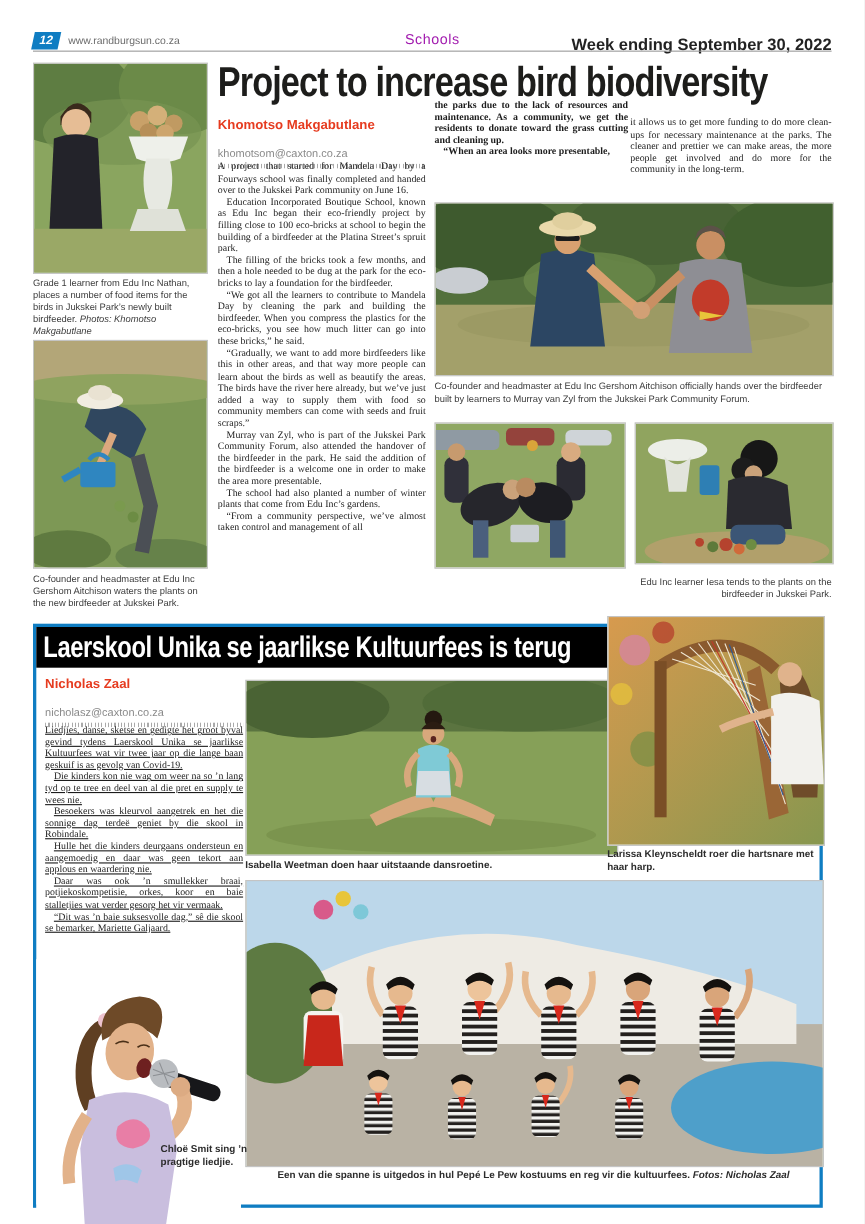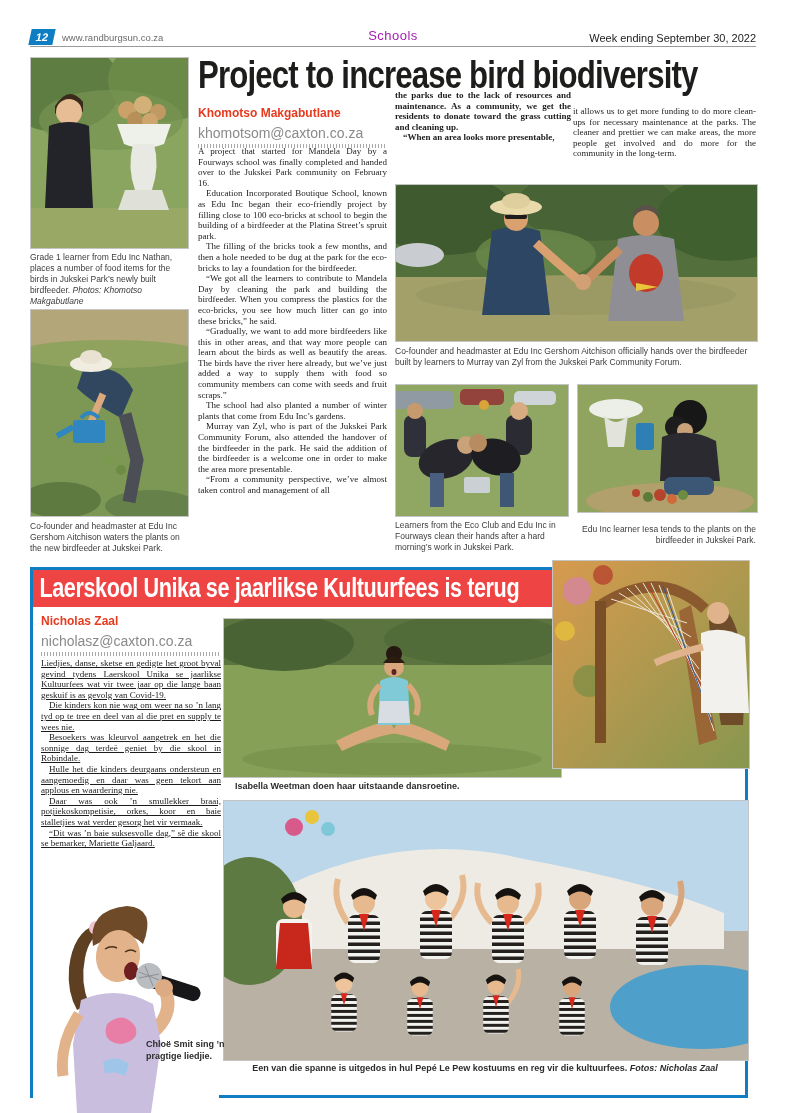--- a/index.html
+++ b/index.html
@@ -4,46 +4,46 @@
 <style>
   html,body{margin:0;padding:0;background:#e8e8e8;}
   .page{position:relative;width:786px;height:1113px;background:#ffffff;margin:0 auto;
         font-family:"Liberation Sans",sans-serif;overflow:hidden;}
   
   .badge{position:absolute;left:30px;top:29px;width:24px;height:16px;background:#0f7dc2;
          color:#fff;font:bold 11px/16px "Liberation Sans",sans-serif;text-align:center;
          transform:skewX(-12deg);}
   .site{position:absolute;left:62px;top:32px;font-size:9.5px;color:#6b6b6b;}
   .section{position:absolute;left:0;right:0;top:28px;text-align:center;font-size:13px;color:#a21caf;letter-spacing:.5px;}
-  .edition{position:absolute;right:30px;top:32px;font-size:11px;font-weight:normal;color:#222;}
+  .edition{position:absolute;right:30px;top:32px;font-size:15px;font-weight:bold;color:#222;}
   .hrule{position:absolute;left:30px;top:46px;width:726px;height:1px;background:#9a9a9a;}
   
   .photo{position:absolute;overflow:hidden;border:1px solid #c4c4c4;background:#dfe3d8;}
   .photo svg{display:block;width:100%;height:100%;}
   .photo-plain{border:none;background:#fff;}
   
   .headline{position:absolute;left:198px;top:54px;width:560px;color:#1d1d1b;}
   .headline span{display:inline-block;white-space:nowrap;transform:scaleX(.82);transform-origin:0 50%;
                  font:bold 38px/42px "Liberation Sans",sans-serif;letter-spacing:-1px;}
   .byline{position:absolute;}
   .byline .author{font:bold 12px/13px "Liberation Sans",sans-serif;color:#e63b1f;}
-  .byline .email{font-size:14px;color:#8a8a8a;margin-top:5px;}
+  .byline .email{font-size:10px;color:#8a8a8a;margin-top:15px;}
   .byline .sep{margin-top:3px;height:4px;
        background-image:repeating-linear-gradient(90deg,#a9a9a9 0,#a9a9a9 1px,transparent 1px,transparent 3px);}
   .body{position:absolute;font:9px/10.6px "Liberation Serif",serif;color:#1c1c1c;text-align:justify;}
   .body p{margin:0;text-indent:8px;}
   .body p:first-child{text-indent:0;}
   .cap{position:absolute;font:8.5px/11px "Liberation Sans",sans-serif;color:#3c3c3c;}
   .cap i{font-style:italic;}
   .capb{position:absolute;font:bold 9px/11.5px "Liberation Sans",sans-serif;color:#2c2c2c;}
   .capb i{font-style:italic;}
   
   .box2{position:absolute;left:30px;top:567px;width:718px;height:531px;border:3px solid #0f7dc2;
         box-sizing:border-box;}
-  .banner{position:absolute;left:0;top:0;right:0;height:37px;background:#ef4444;color:#fff;}
+  .banner{position:absolute;left:0;top:0;right:0;height:37px;background:#000000;color:#fff;}
   .banner span{display:inline-block;white-space:nowrap;transform:scaleX(.8);transform-origin:0 50%;
                font:bold 27px/37px "Liberation Sans",sans-serif;letter-spacing:-.5px;padding-left:8px;}
   .abs{position:absolute;}
 </style>
 </head>
 <body>
 
 <svg width="0" height="0" style="position:absolute">
   <defs>
     <pattern id="stripes" width="8" height="7" patternUnits="userSpaceOnUse">
@@ -117,27 +117,27 @@
       <path d="M94 104 L106 150 L98 192" stroke="#4b4f55" stroke-width="13" fill="none"></path>
       <circle cx="78" cy="150" r="5" fill="#7a9a4e"></circle>
         <circle cx="90" cy="160" r="5" fill="#6c8c44"></circle>
     </svg>
   </div>
   <div class="cap" style="left:30px;top:521px;width:157px;">
     <span>Co-founder and headmaster at Edu Inc Gershom Aitchison waters the plants on the new birdfeeder at Jukskei Park.</span>
   </div>
 
   <div class="body" style="left:198px;top:146px;width:189px;height:426px;">
-    <p>A project that started for Mandela Day by a Fourways school was finally completed and handed over to the Jukskei Park community on February 16.</p>
+    <p>A project that started for Mandela Day by a Fourways school was finally completed and handed over to the Jukskei Park community on June 16.</p>
     <p>Education Incorporated Boutique School, known as Edu Inc began their eco-friendly project by filling close to 100 eco-bricks at school to begin the building of a birdfeeder at the Platina Street’s spruit park.</p>
     <p>The filling of the bricks took a few months, and then a hole needed to be dug at the park for the eco-bricks to lay a foundation for the birdfeeder.</p>
     <p>“We got all the learners to contribute to Mandela Day by cleaning the park and building the birdfeeder. When you compress the plastics for the eco-bricks, you see how much litter can go into these bricks,” he said.</p>
     <p>“Gradually, we want to add more birdfeeders like this in other areas, and that way more people can learn about the birds as well as beautify the areas. The birds have the river here already, but we’ve just added a way to supply them with food so community members can come with seeds and fruit scraps.”</p>
+    <p>Murray van Zyl, who is part of the Jukskei Park Community Forum, also attended the handover of the birdfeeder in the park. He said the addition of the birdfeeder is a welcome one in order to make the area more presentable.</p>
     <p>The school had also planted a number of winter plants that come from Edu Inc’s gardens.</p>
-    <p>Murray van Zyl, who is part of the Jukskei Park Community Forum, also attended the handover of the birdfeeder in the park. He said the addition of the birdfeeder is a welcome one in order to make the area more presentable.</p>
     <p>“From a community perspective, we’ve almost taken control and management of all</p>
   </div>
   <div class="body" style="left:395px;top:90px;width:176px;font-weight:bold;">
     <p>the parks due to the lack of resources and maintenance. As a community, we get the residents to donate toward the grass cutting and cleaning up.</p>
     <p>“When an area looks more presentable,</p>
   </div>
   <div class="body" style="left:573px;top:106px;width:183px;">
     <p>it allows us to get more funding to do more clean-ups for necessary maintenance at the parks. The cleaner and prettier we can make areas, the more people get involved and do more for the community in the long-term.</p>
   </div>
 
@@ -183,23 +183,20 @@
       <circle cx="123" cy="26" r="9" fill="#d8ab80"></circle>
       <ellipse cx="50" cy="74" rx="28" ry="19" transform="rotate(-18 50 74)" fill="#26262c"></ellipse>
       <circle cx="70" cy="60" r="9" fill="#caa27a"></circle>
       <ellipse cx="100" cy="72" rx="25" ry="18" transform="rotate(14 100 72)" fill="#1d1d22"></ellipse>
       <circle cx="82" cy="58" r="9" fill="#b98b60"></circle>
       <rect x="34" y="88" width="14" height="34" fill="#4a5f7d"></rect>
       <rect x="104" y="88" width="14" height="34" fill="#3f5674"></rect>
       <rect x="68" y="92" width="26" height="16" rx="2" fill="#cbd0d4"></rect>
     </svg>
   </div>
-  <div class="cap" style="left:395px;top:520px;width:172px;">
-    <span>Learners from the Eco Club and Edu Inc in Fourways clean their hands after a hard morning’s work in Jukskei Park.</span>
-  </div>
 
   <div class="photo" style="left:577px;top:384px;width:179px;height:127px;">
     <svg viewBox="0 0 179 127" preserveAspectRatio="none">
       <rect width="179" height="127" fill="#90a45f"></rect>
       <ellipse cx="92" cy="116" rx="84" ry="18" fill="#b1a06b"></ellipse>
       <ellipse cx="38" cy="24" rx="27" ry="10" fill="#eceee8"></ellipse>
       <path d="M26 30 Q38 44 50 30 L46 62 L30 62 Z" fill="#e2e4dc"></path>
       <rect x="58" y="38" width="18" height="27" rx="3" fill="#2e7fb4"></rect>
       <circle cx="112" cy="32" r="17" fill="#171717"></circle>
       <circle cx="98" cy="42" r="11" fill="#1d1d1d"></circle>
@@ -249,21 +246,21 @@
         <path d="M156 62 Q170 54 184 62 L186 106 L154 106 Z" fill="#7fcad6"></path>
         <path d="M156 82 L184 82 L186 104 L154 104 Z" fill="#d7dde2"></path>
         <path d="M156 66 Q142 80 148 96" stroke="#d8a87c" stroke-width="6" fill="none"></path>
         <path d="M184 66 Q198 80 192 96" stroke="#d8a87c" stroke-width="6" fill="none"></path>
         <circle cx="170" cy="48" r="10" fill="#d8a87c"></circle>
         <circle cx="170" cy="35" r="8" fill="#241810"></circle>
         <path d="M159 44 Q170 30 181 44" fill="#2b1c12"></path>
         <ellipse cx="170" cy="53" rx="2.5" ry="3" fill="#5a2420"></ellipse>
       </svg>
     </div>
-    <div class="capb abs" style="left:190px;top:211px;width:337px;margin-left:12px;">
+    <div class="capb abs" style="left:190px;top:211px;width:337px;">
       <span>Isabella Weetman doen haar uitstaande dansroetine.</span>
     </div>
 
     <div class="photo abs" style="left:519px;top:-10px;width:196px;height:207px;z-index:3;">
       <svg viewBox="0 0 196 207" preserveAspectRatio="none">
         <rect width="196" height="207" fill="url(#warm)"></rect>
         <circle cx="24" cy="30" r="14" fill="#d585a0" opacity=".8"></circle>
         <circle cx="50" cy="14" r="10" fill="#b5432e" opacity=".8"></circle>
         <circle cx="12" cy="70" r="10" fill="#e8c53a" opacity=".7"></circle>
         <circle cx="36" cy="120" r="16" fill="#6d8c42" opacity=".6"></circle>
@@ -280,20 +277,23 @@
           <line x1="106" y1="24" x2="158" y2="156"></line>
             <line x1="114" y1="27" x2="161" y2="170"></line>
         </g>
         <line x1="94" y1="22" x2="152" y2="132" stroke="#c0392b" stroke-width="1"></line>
         <line x1="110" y1="25" x2="159" y2="162" stroke="#2c5a9a" stroke-width="1"></line>
         <path d="M166 42 Q196 62 190 164 L168 164 Q158 100 156 60 Z" fill="#6f4c2a"></path>
         <circle cx="165" cy="52" r="11" fill="#e0b38c"></circle>
         <path d="M148 72 Q168 64 192 76 L196 152 L148 152 Z" fill="#f2f1ed"></path>
         <path d="M150 86 Q118 94 102 102" stroke="#e0b38c" stroke-width="7" fill="none"></path>
       </svg>
+    </div>
+    <div class="capb abs" style="left:519px;top:201px;width:192px;">
+      <span>Larissa Kleynscheldt roer die hartsnare met haar harp.</span>
     </div>
 
     <div class="photo abs" style="left:190px;top:230px;width:524px;height:259px;">
       <svg viewBox="0 0 524 259" preserveAspectRatio="none">
         <rect width="524" height="259" fill="#b9b2a4"></rect>
         <rect width="524" height="130" fill="#bcd7ea"></rect>
         <path d="M40 96 Q170 26 300 58 Q430 82 500 112 L500 148 L40 148 Z" fill="#eeebe4"></path>
         <ellipse cx="26" cy="120" rx="52" ry="64" fill="#5d7a42"></ellipse>
         <ellipse cx="478" cy="206" rx="92" ry="42" fill="#4e9fca"></ellipse>
         <circle cx="70" cy="26" r="9" fill="#d85a8a"></circle>

